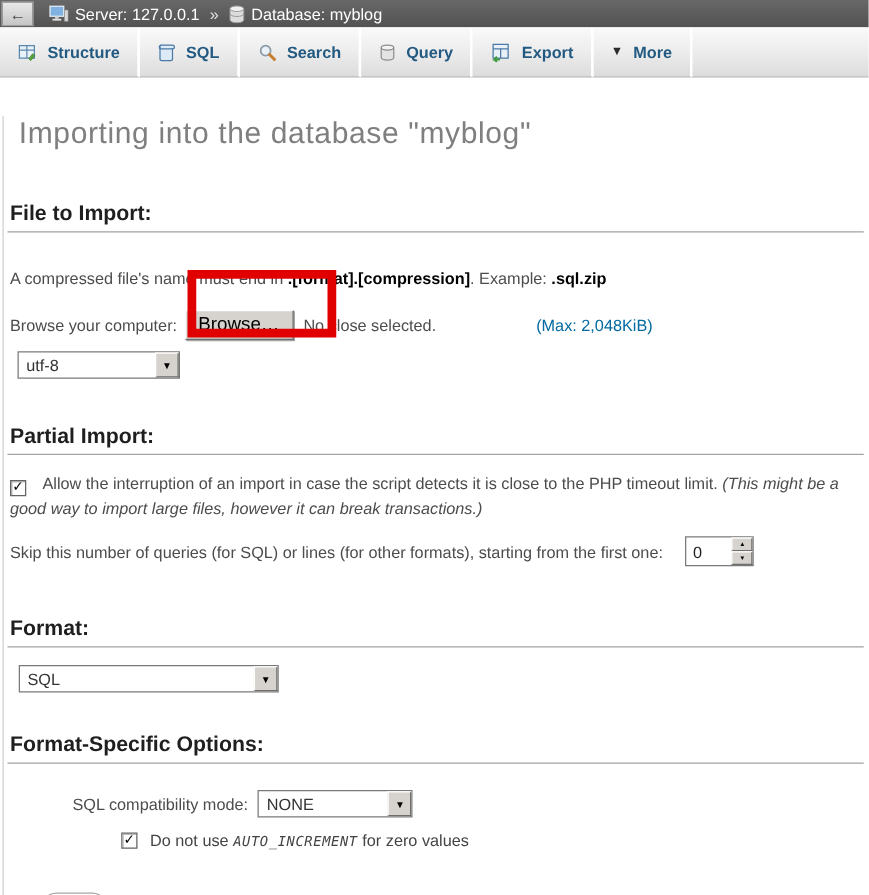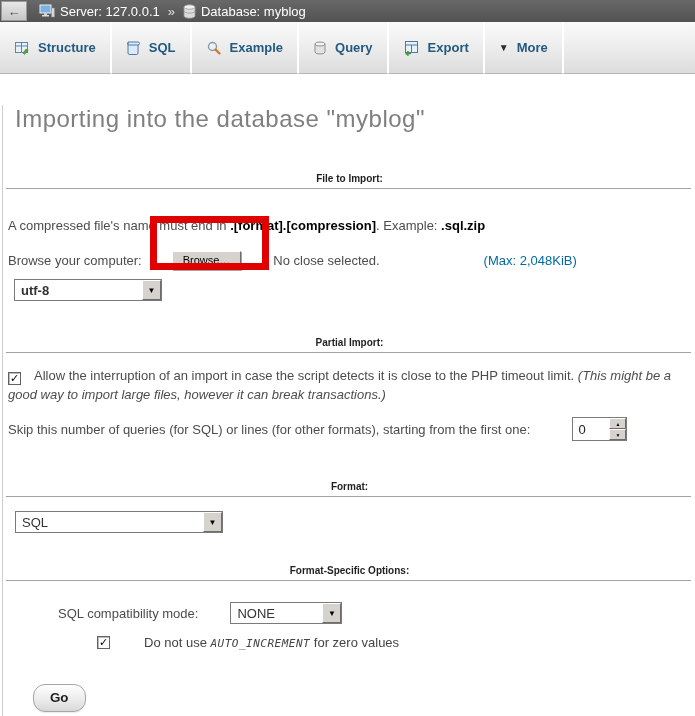--- a/index.html
+++ b/index.html
@@ -30,21 +30,21 @@
     color: #4a4a4a; font-size: 13px; line-height: 1;
     cursor: pointer;
   }
   .crumb { display:flex; align-items:center; gap:5px; margin-left:12px; }
   .crumb .sep { color:#e0e0e0; margin:0 3px; }
   .crumb a { color:#fff; text-decoration:none; cursor:pointer; }
   .crumb svg { display:block; }
 
   
   .tabbar {
-    height: 52px;
+    height: 40px;
     display: flex;
     background: #fff;
   }
   .tab {
     display: flex; align-items: center; gap: 8px;
     padding: 0 14px;
     background: linear-gradient(#fafafa, #ebebeb 55%, #dcdcdc);
     border-right: 2px solid #fff;
     border-bottom: 1px solid #b5b5b5;
     color: #235a81;
@@ -72,48 +72,47 @@
     min-height: 652px;
   }
   h1.page-title {
     font-size: 24px;
     font-weight: normal;
     color: #7f7f7f;
     margin: 31px 0 0 12px;
     letter-spacing: 0.5px;
   }
   .section-heading {
-    font-size: 10px;
+    font-size: 17px;
     font-weight: bold;
     color: #1f1f1f;
     border-bottom: 1px solid #a3a3a3;
     margin: 13px 4px 0 3px;
     padding: 0 0 4px 2px;
-    text-align: center;
   }
   .sh-1 { margin-top: 40px; }
   .sh-2 { margin-top: 36px; }
   .sh-3 { margin-top: 40px; }
   .sh-4 { margin-top: 32px; }
 
   .para { margin: 11px 6px 0 5px; line-height: 17px; color:#4c4c4c; }
   .para b { color:#000000; }
 
-  .row { display: flex; align-items: center; margin-left: 5px; gap: 24px; }
+  .row { display: flex; align-items: center; margin-left: 5px; }
   .browse-row { margin-top: 17px; }
   .charset-row { margin-top: 9px; }
   .skip-row { margin-top: 13px; margin-right:6px; }
   .format-row { margin-top: 14px; margin-left: 12px; }
   .compat-row { margin-top: 21px; margin-left: 55px; }
   .autoinc-row { margin-top: 11px; margin-left: 94px; }
 
   
   .win-btn {
     font-family: "Liberation Sans", sans-serif;
-    font-size: 11px;
+    font-size: 15px;
     color: #000;
     background: #d6d3ce;
     border: 1px solid;
     border-color: #ffffff #6d6d6d #6d6d6d #ffffff;
     box-shadow: 1px 1px 0 rgba(90,90,90,.55);
     padding: 2px 10px 3px;
     cursor: pointer;
   }
   .win-select {
     display: inline-flex;
@@ -202,23 +201,23 @@
   
   .highlight-box {
     position: absolute;
     left: 150px; top: 216px;
     width: 119px; height: 54px;
     border: 7px solid #e00000;
     z-index: 50;
     pointer-events: none;
   }
 
-  .charset-select { width: 148px; margin-left: 6px; font-weight: bold; }
+  .charset-select { width: 130px; margin-left: 6px; }
   .format-select { width: 208px; }
-  .compat-select { width: 112px; margin-left: 8px; }
+  .compat-select { width: 124px; margin-left: 8px; }
   .autoinc-label { margin-left: 10px; }
   .compat-label, .skip-label, .field-label { color:#4c4c4c; }
 </style>
 </head>
 <body>
 
 <div class="topbar">
   <div class="back-btn">
     <span>←</span>
   </div>
@@ -268,21 +267,21 @@
     <span>SQL</span>
   </div>
 
   <div class="tab">
     <span>
       <svg width="16" height="16" viewBox="0 0 16 16">
         <circle cx="6.5" cy="6.5" r="4" fill="#eaf1f8" stroke="#8d9aa5" stroke-width="1.4"></circle>
         <line x1="9.6" y1="9.6" x2="13.5" y2="13.5" stroke="#c77f2e" stroke-width="2.4" stroke-linecap="round"></line>
       </svg>
     </span>
-    <span>Example</span>
+    <span>Search</span>
   </div>
 
   <div class="tab">
     <span>
       <svg width="14" height="16" viewBox="0 0 14 16">
         <path d="M2 4 v8 a5 2 0 0 0 10 0 v-8" fill="#e3e3e3" stroke="#8f8f8f"></path>
         <ellipse cx="7" cy="4" rx="5" ry="2" fill="#f3f3f3" stroke="#8f8f8f"></ellipse>
       </svg>
     </span>
     <span>Query</span>

